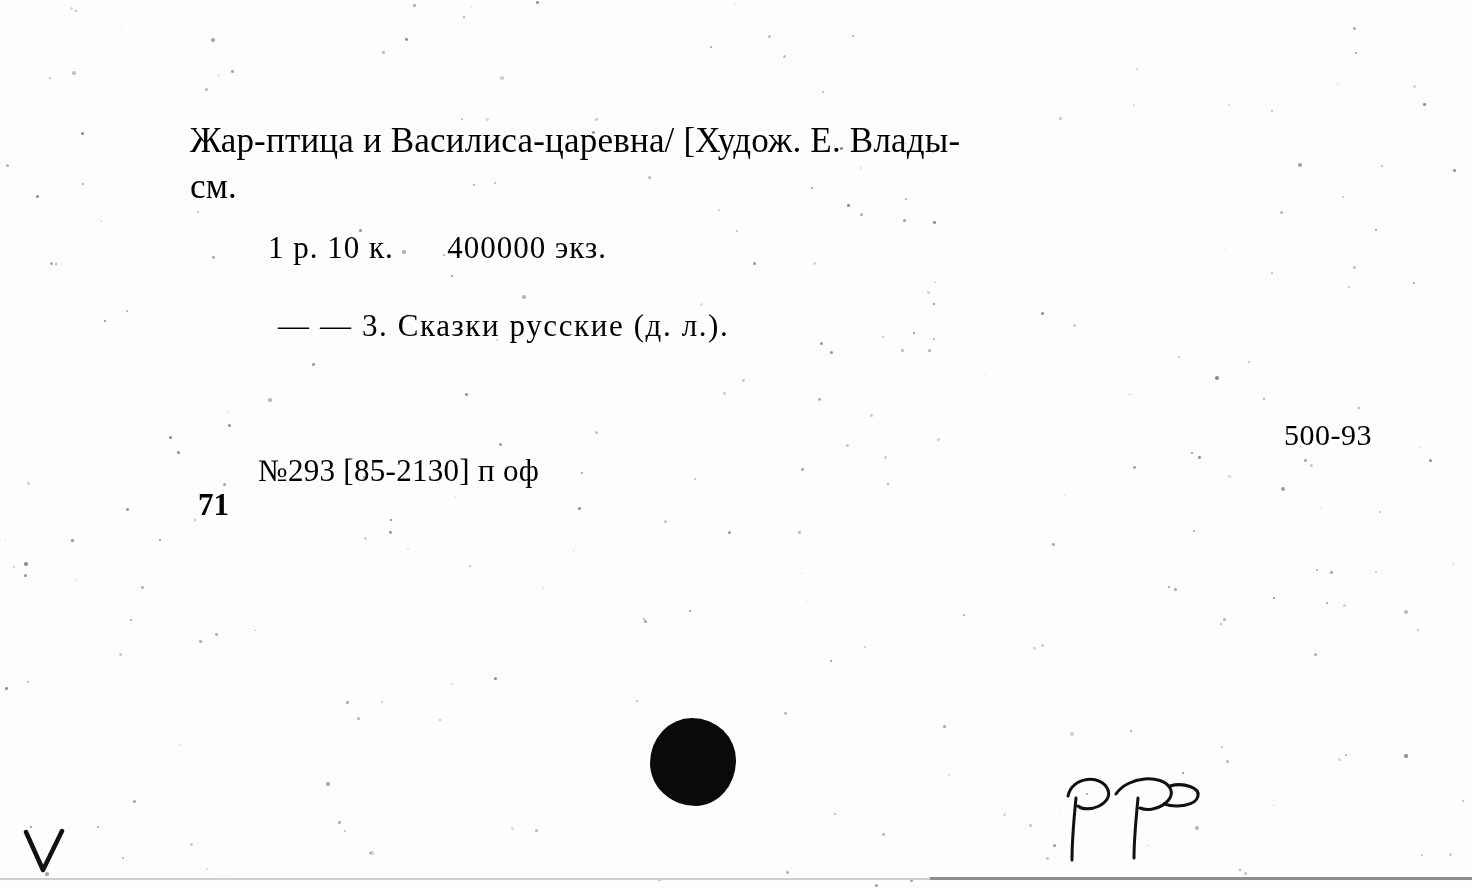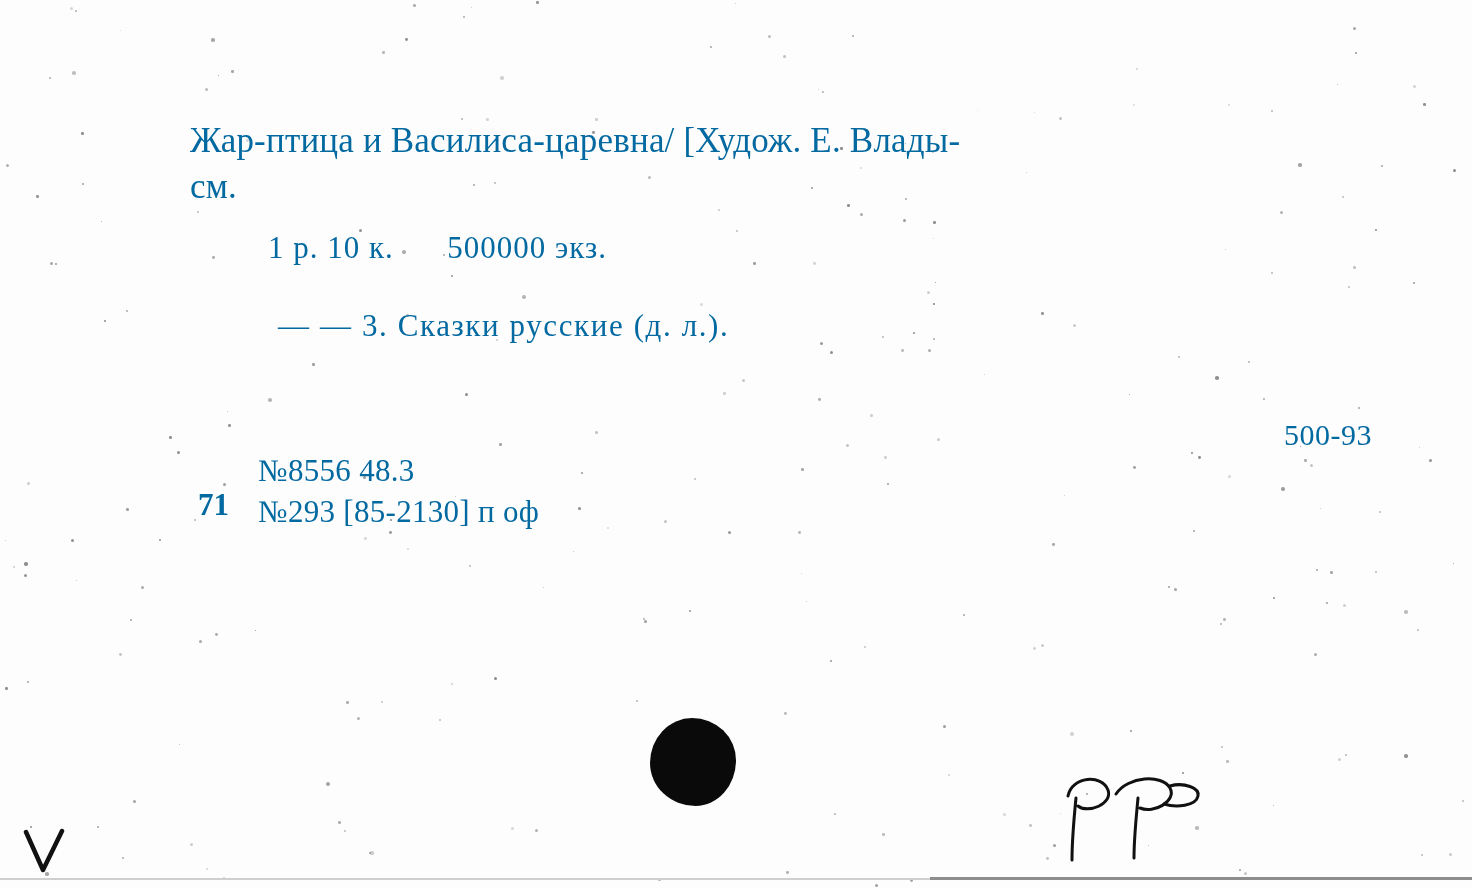--- a/index.html
+++ b/index.html
@@ -7,21 +7,21 @@
     padding: 0;
     background: #ffffff;
   }
   #card {
     position: relative;
     width: 1472px;
     height: 888px;
     background: #fdfdfd;
     overflow: hidden;
     font-family: "Liberation Serif", serif;
-    color: #0369a1;
+    color: #000000;
   }
 
   
   #speckles {
     position: absolute;
     inset: 0;
     pointer-events: none;
   }
   .spk {
     position: absolute;
@@ -408,32 +408,31 @@
       <span class="spk" style="left:381px;top:701px;width:2.1px;height:2.1px;opacity:0.41"></span>
     </div>
 
   <div class="entry">
     <div class="title-line l1">Жар-птица  и  Василиса-царевна/  [Худож.  Е.  Влады-</div>
     <div class="title-line l3">см.</div>
 
     <div class="price-line">
       <span>1 р. 10 к.</span>
       <span class="gap"></span>
-      <span>500000 экз.</span>
+      <span>400000 экз.</span>
     </div>
 
     <div class="subject-line">— — 3. Сказки русские (д. л.).</div>
   </div>
 
   <div class="right-code">500-93</div>
 
   <div class="reg-number">71</div>
 
   <div class="reg-block">
-    <div class="row">№8556 48.3</div>
     <div class="row">№293  [85-2130]  п оф</div>
   </div>
 
   <div class="blot"></div>
 
   <svg class="checkmark" viewBox="0 0 44 48">
     <path d="M4 4 L21 42 L40 3" fill="none" stroke="#111" stroke-width="4.5" stroke-linecap="round" stroke-linejoin="round"></path>
   </svg>
 
   <svg class="signature" viewBox="0 0 160 100">

